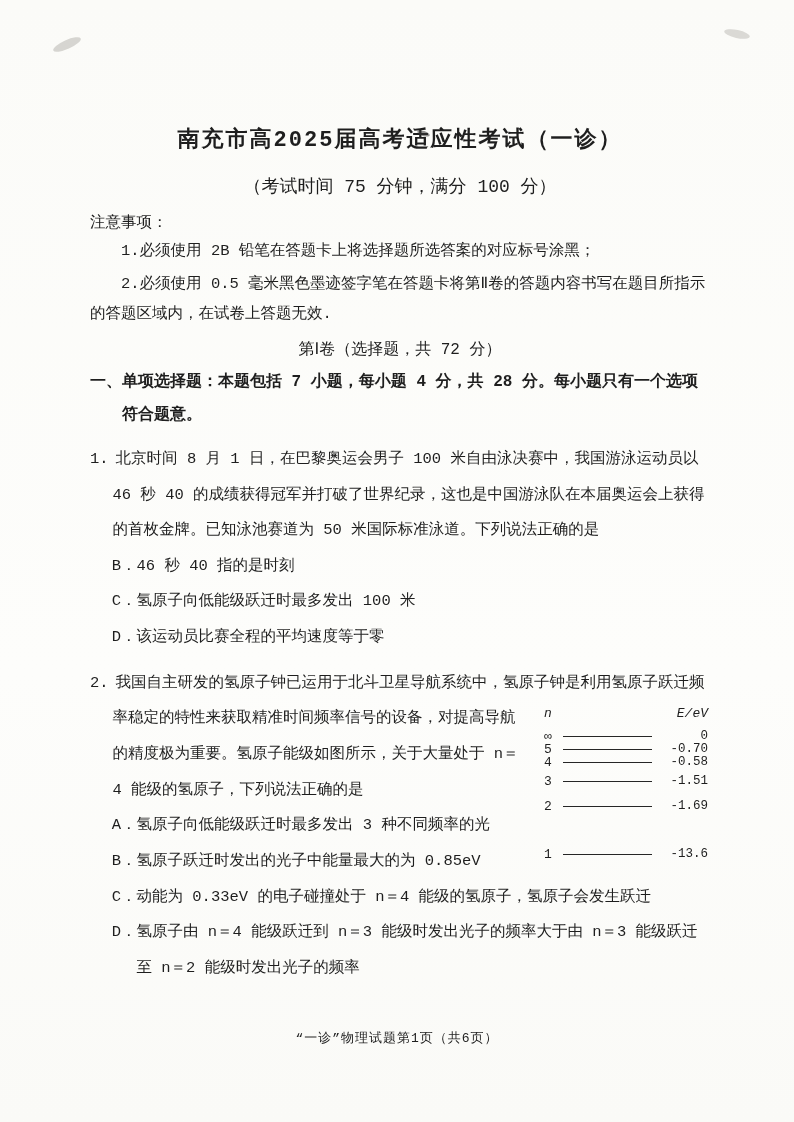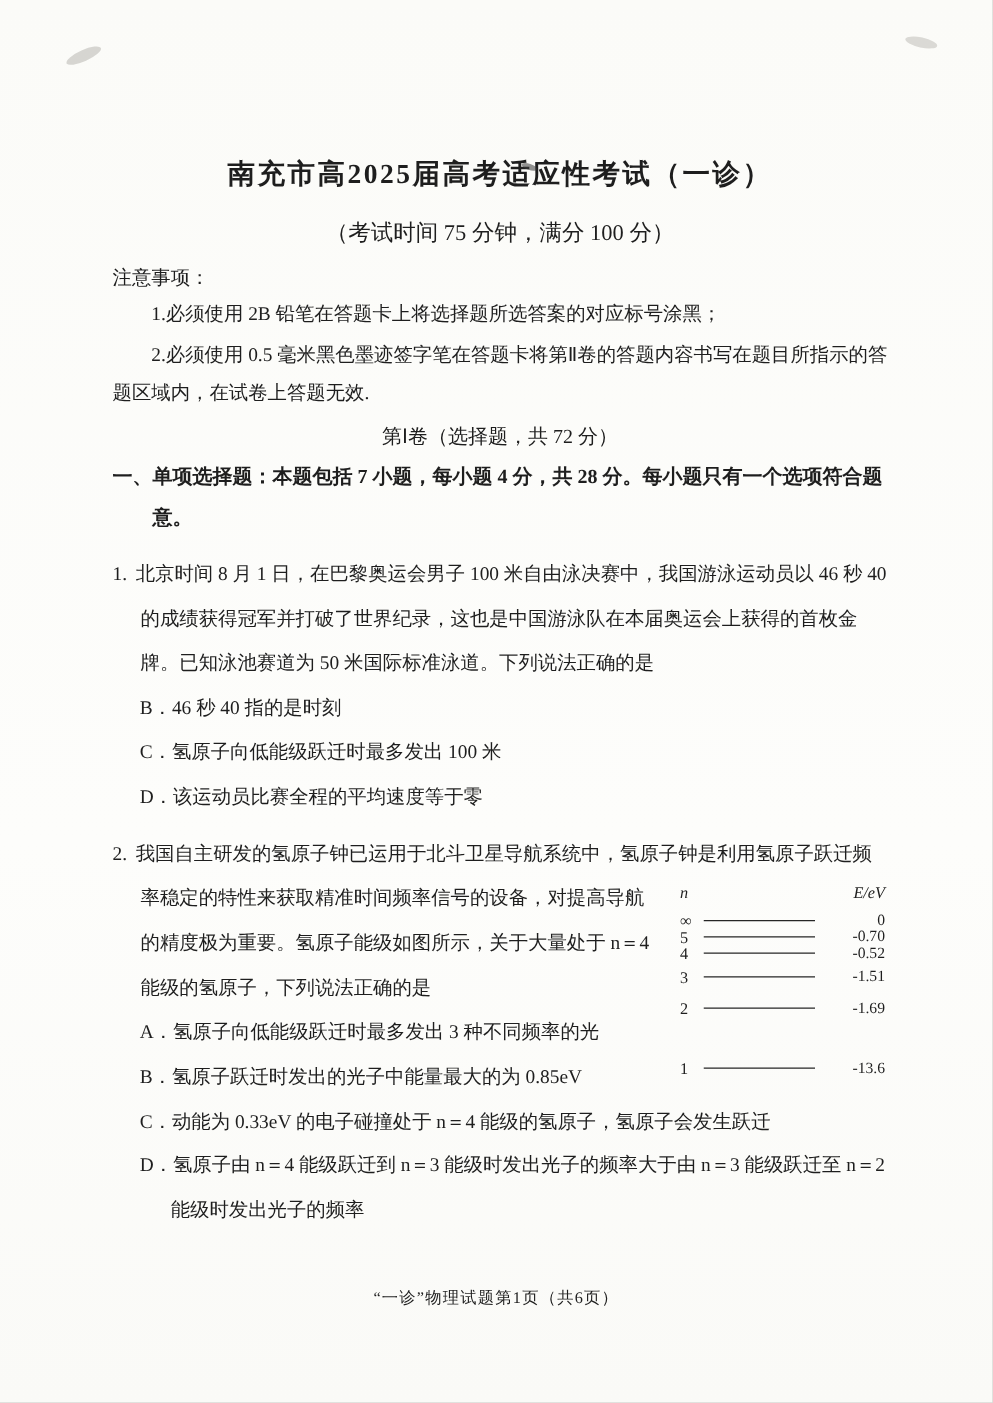--- a/index.html
+++ b/index.html
@@ -4,21 +4,21 @@
 <style>
   * { box-sizing: border-box; }
   html, body { margin: 0; padding: 0; background: #d9d9d5; }
   .page {
     position: relative;
     width: 794px;
     height: 1122px;
     margin: 0 auto;
     background: linear-gradient(180deg, #fbfbf8 0%, #fdfdfb 60%, #fafaf7 100%);
     color: #1e1e1e;
-    font-family: Liberation Serif, serif;
+    font-family: Liberation Mono, monospace;
     font-size: 15.5px;
     overflow: hidden;
     padding: 124px 84px 0 90px;
   }
   .title { margin: 0; text-align: center; font-size: 22px; font-weight: bold; letter-spacing: 2px; }
   .subject { margin: 28px 0 0; text-align: center; font-size: 20px; font-weight: bold; letter-spacing: 3px; }
   .exam-info { margin: 20px 0 0; text-align: center; font-size: 18px; }
   .notice-heading { margin: 14px 0 0; }
   .notice { margin: 4px 0 0; text-indent: 2em; line-height: 1.9; }
   .section-title { margin: 10px 0 0; text-align: center; font-size: 16px; }
@@ -90,21 +90,21 @@
             <span class="le">0</span>
           </span>
           <span class="lvl" style="top:35px">
             <span class="ln">5</span>
             <span class="bar"></span>
             <span class="le">-0.70</span>
           </span>
           <span class="lvl" style="top:48px">
             <span class="ln">4</span>
             <span class="bar"></span>
-            <span class="le">-0.52</span>
+            <span class="le">-0.58</span>
           </span>
           <span class="lvl" style="top:67px">
             <span class="ln">3</span>
             <span class="bar"></span>
             <span class="le">-1.51</span>
           </span>
           <span class="lvl" style="top:92px">
             <span class="ln">2</span>
             <span class="bar"></span>
             <span class="le">-1.69</span>

